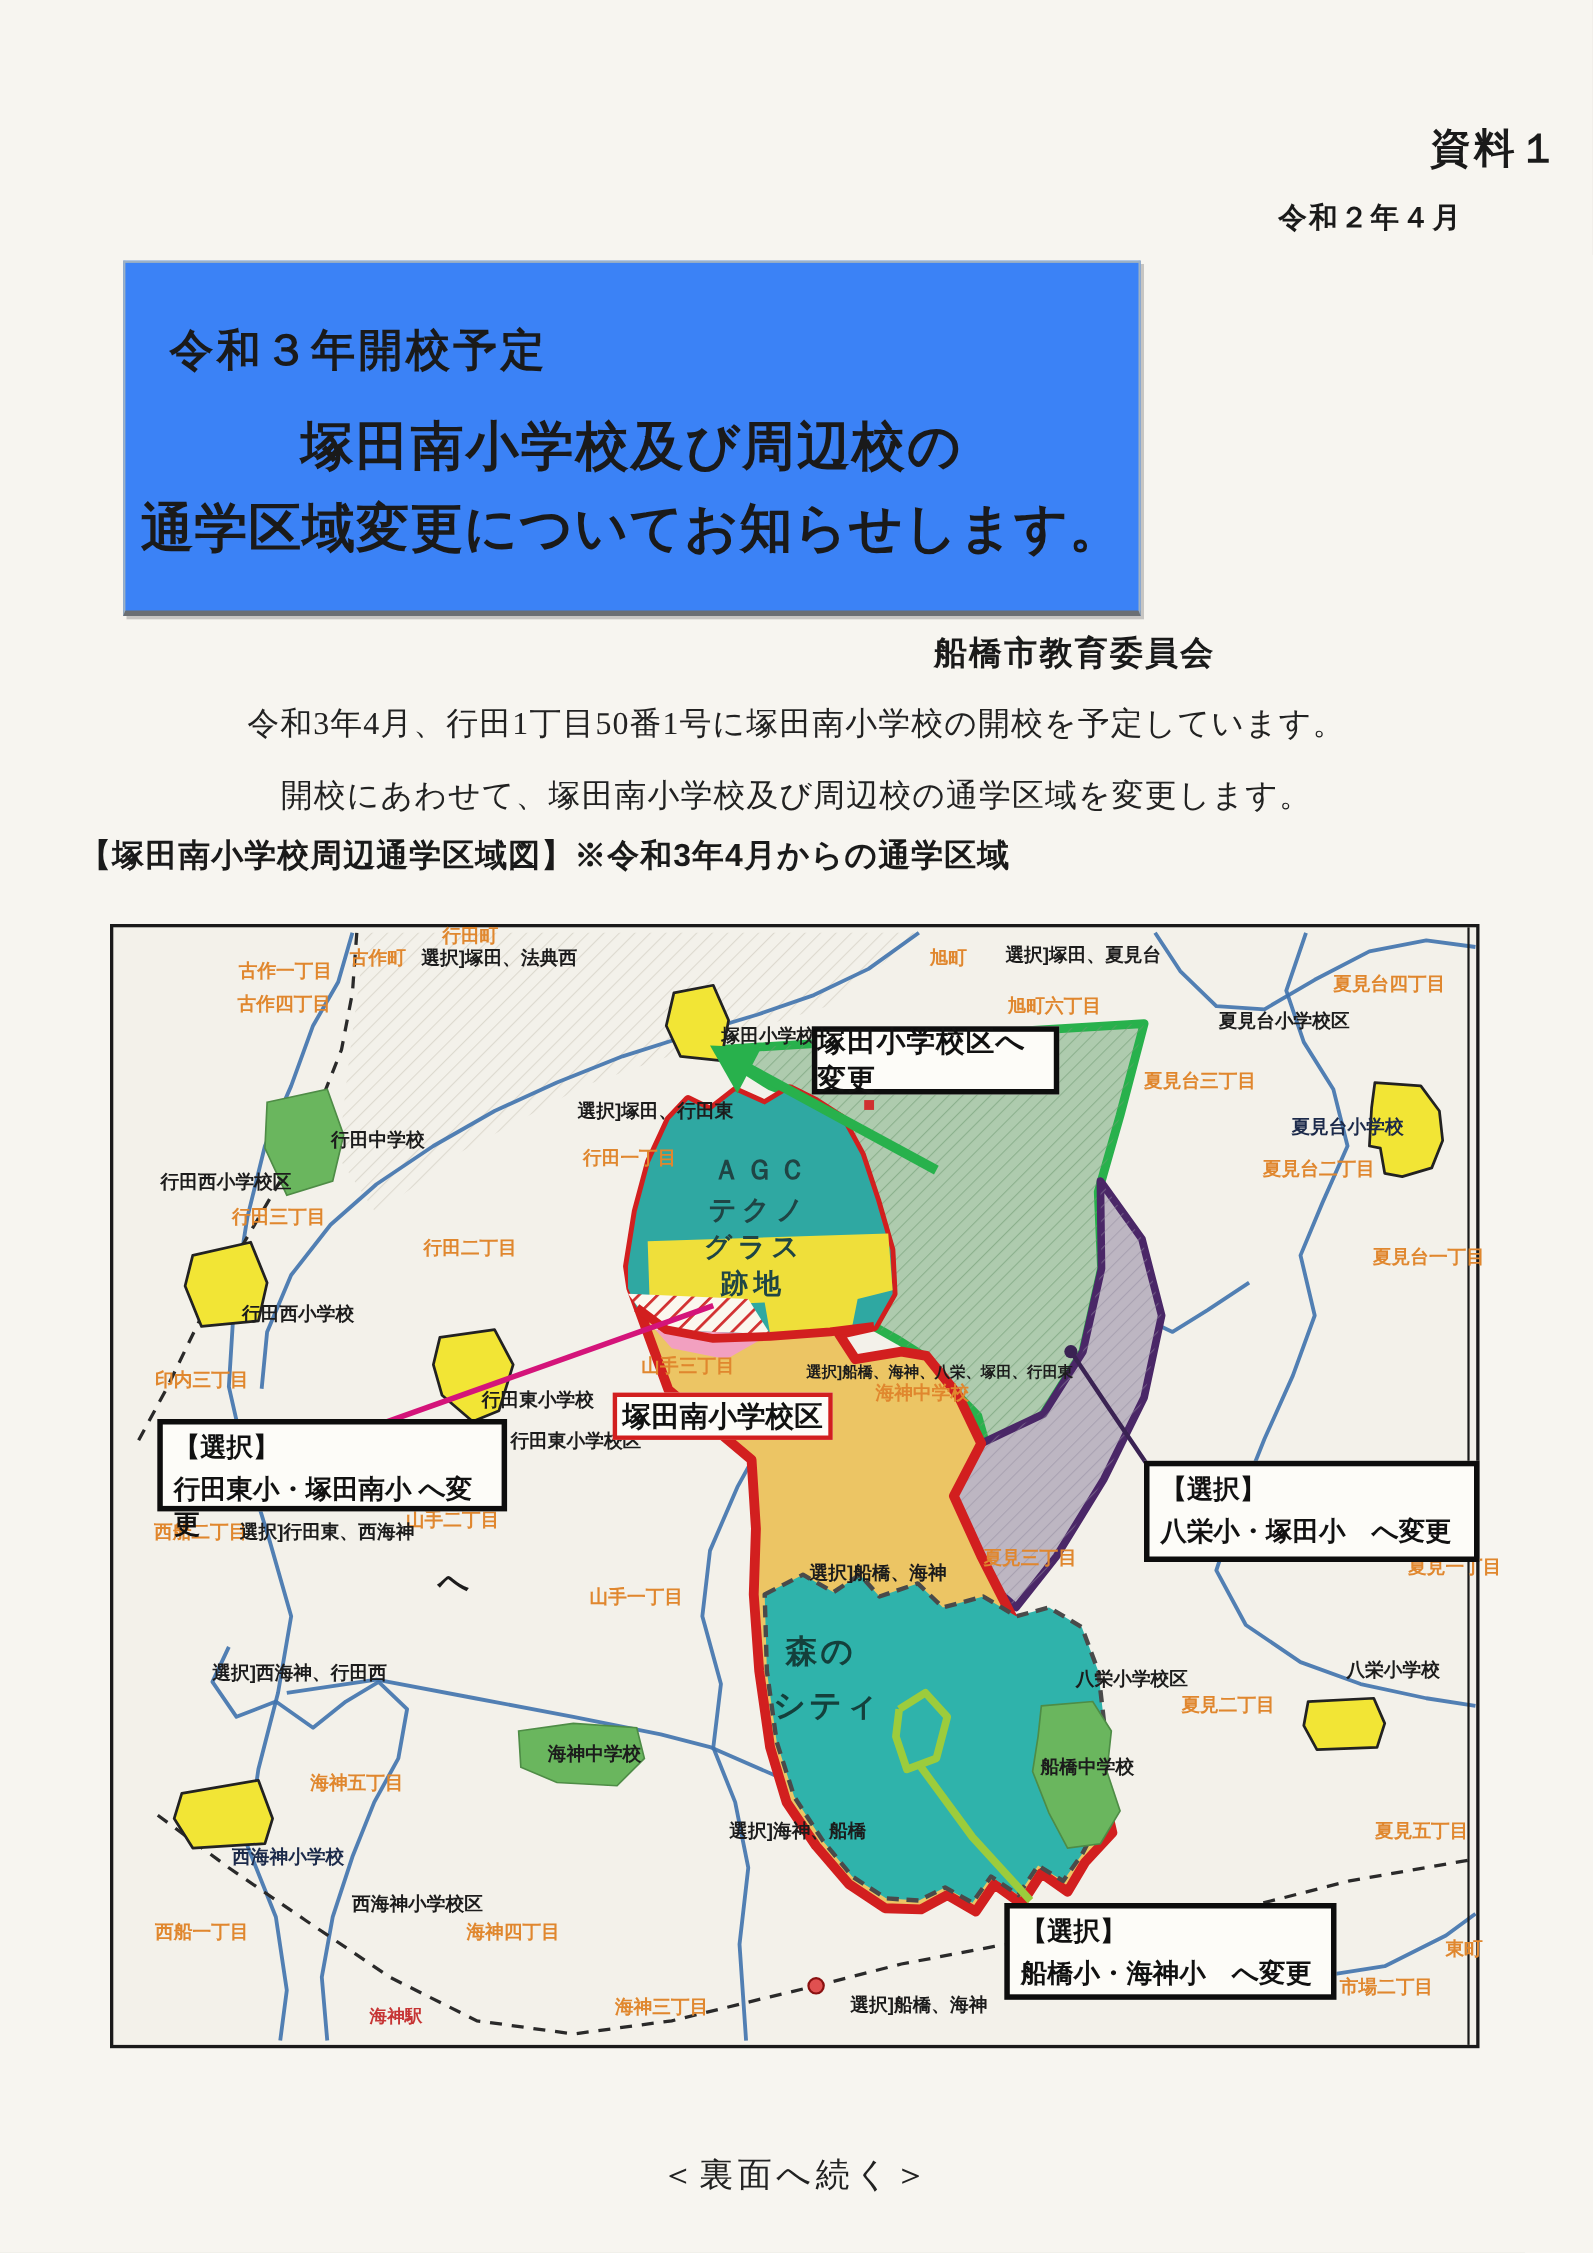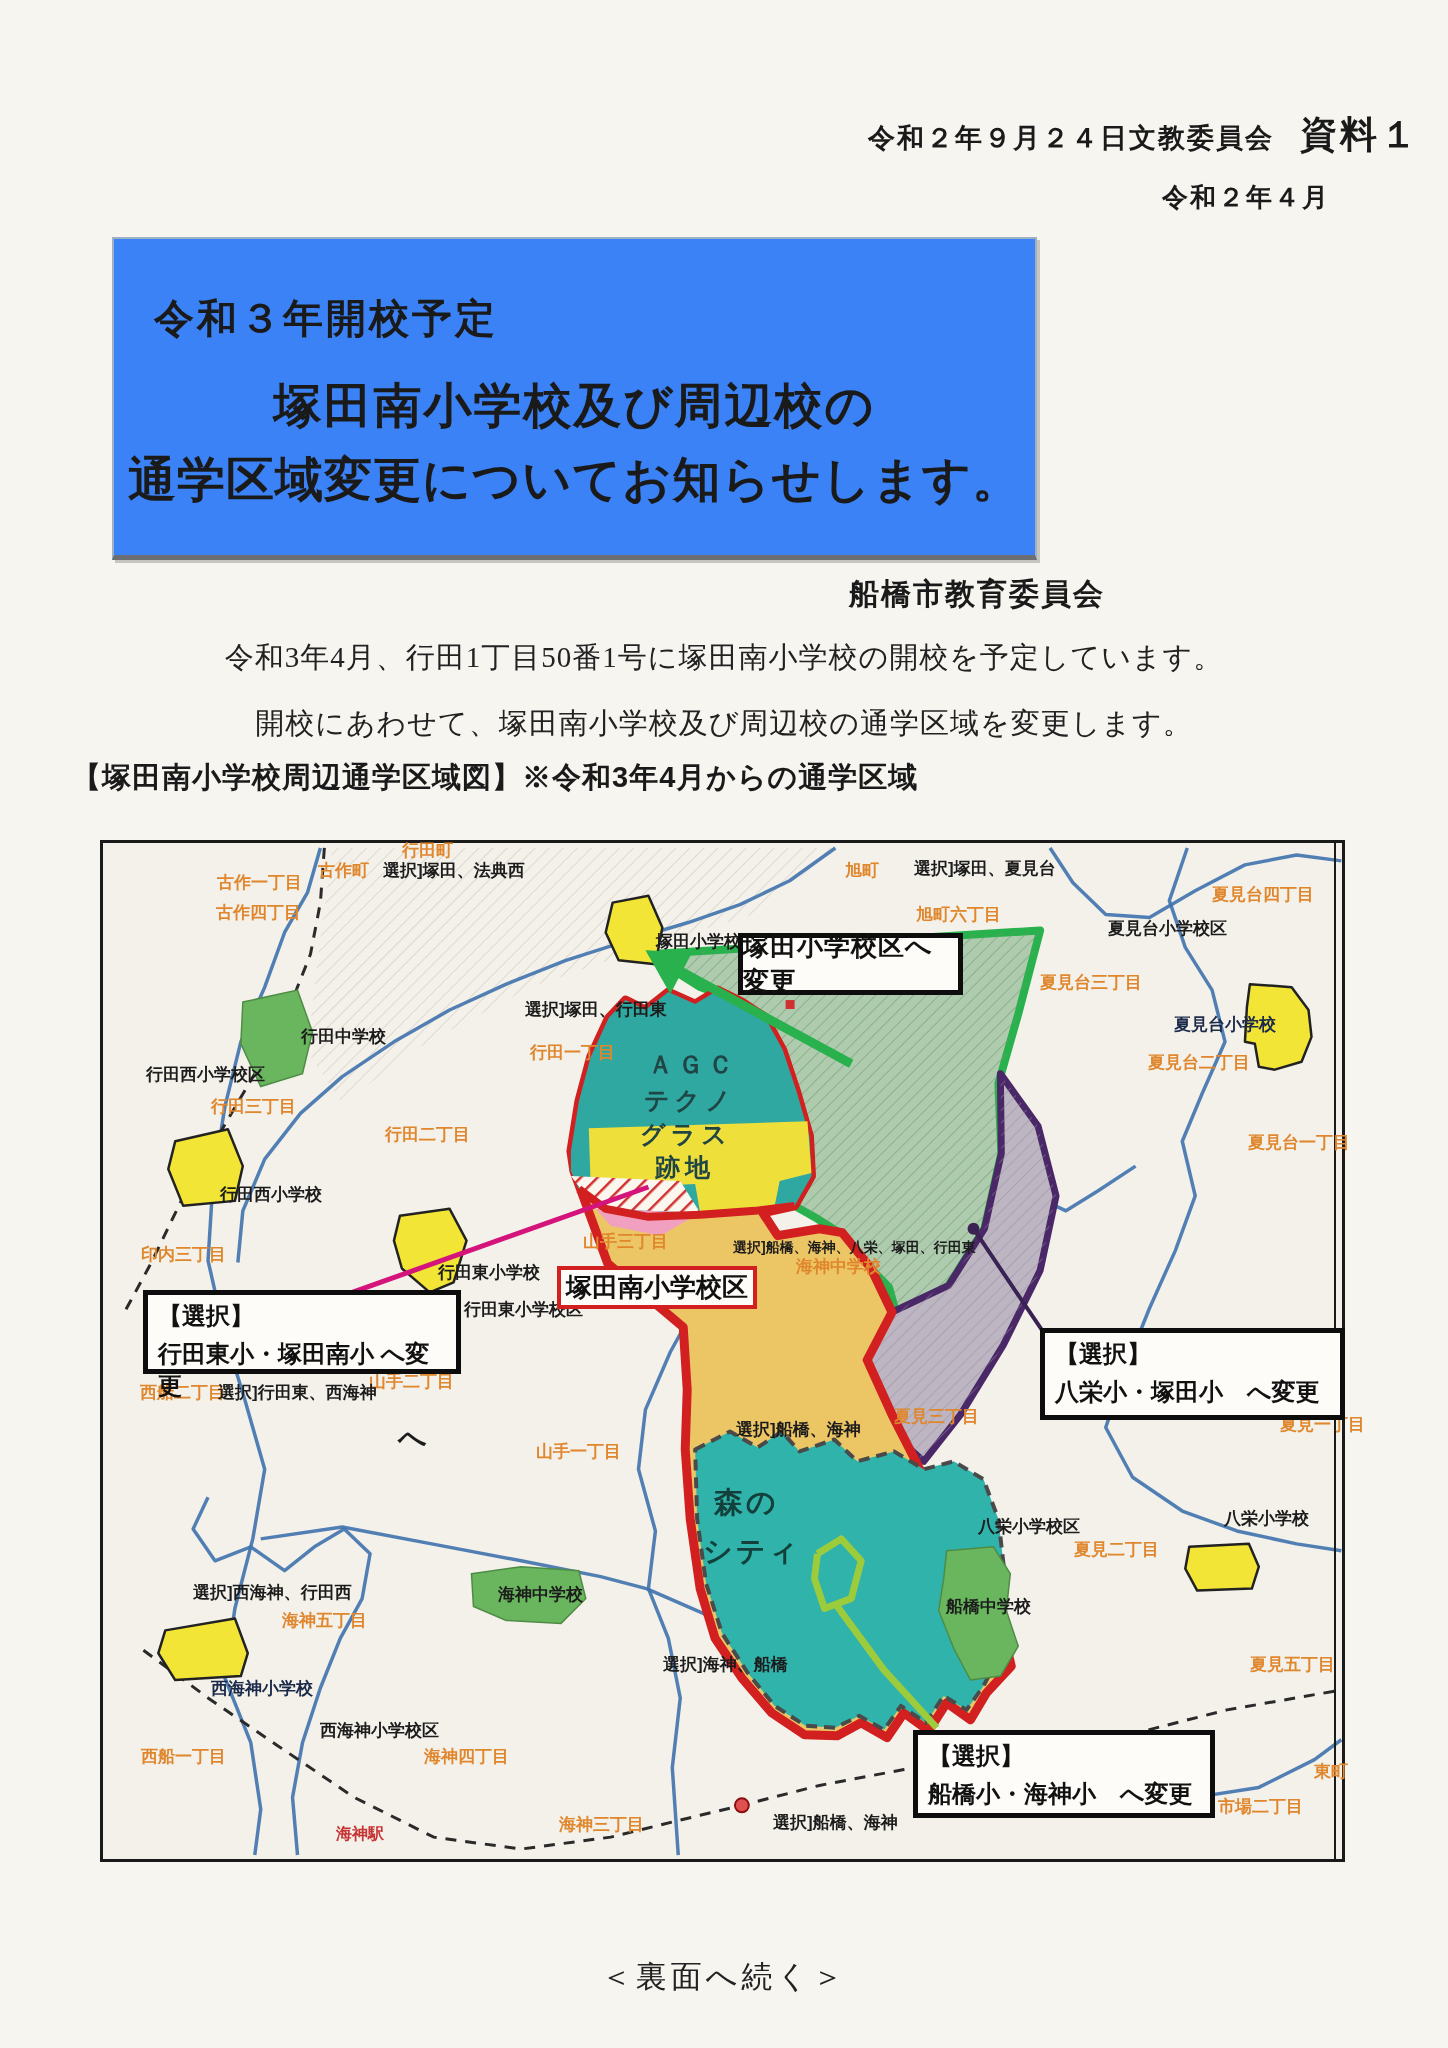--- a/index.html
+++ b/index.html
@@ -66,21 +66,20 @@
   .co-e{left:913px;top:1730px;width:302px;height:88px;font-size:24px;}
   .co-2l .l1{display:block;margin-bottom:6px;}
   .co-2l .l2{display:block;}
 </style>
 </head>
 <body>
 
 <div class="page">
 
   <div class="hdr1">
-    <span class="committee">令和２年９月２４日文教委員会</span>
     <span class="doc">資料１</span>
   </div>
   <div class="hdr2">令和２年４月</div>
 
   <div class="title-box">
     <div class="tb1">令和３年開校予定</div>
     <div class="tb2">塚田南小学校及び周辺校の</div>
     <div class="tb3">通学区域変更についてお知らせします。</div>
   </div>
 
@@ -216,21 +215,21 @@
       <div class="ml k" style="left: 398px; top: 1424px; font-size: 28px;">へ</div>
       <div class="ml k" style="left: 733px; top: 1240px; font-size: 14px;">選択]船橋、海神、八栄、塚田、行田東</div>
       <div class="ml k" style="left: 736px; top: 1421px;">選択]船橋、海神</div>
       <div class="ml k" style="left: 663px; top: 1656px;">選択]海神、船橋</div>
       <div class="ml k" style="left: 978px; top: 1518px;">八栄小学校区</div>
       <div class="ml k" style="left: 1224px; top: 1510px;">八栄小学校</div>
       <div class="ml k" style="left: 946px; top: 1598px;">船橋中学校</div>
       <div class="ml k" style="left: 498px; top: 1586px;">海神中学校</div>
       <div class="ml nv" style="left: 211px; top: 1680px;">西海神小学校</div>
       <div class="ml k" style="left: 320px; top: 1722px;">西海神小学校区</div>
-      <div class="ml k" style="left: 193px; top: 1584px;">選択]西海神、行田西</div>
+      <div class="ml k" style="left: 193px; top: 1512px;">選択]西海神、行田西</div>
       <div class="ml k" style="left: 773px; top: 1814px;">選択]船橋、海神</div>
       <div class="ml rd" style="left: 336px; top: 1826px;">海神駅</div>
       <div class="ml ag" style="left: 648px; top: 1052px;">ＡＧＣ</div>
       <div class="ml ag" style="left: 644px; top: 1088px;">テクノ</div>
       <div class="ml ag" style="left: 640px; top: 1122px;">グラス</div>
       <div class="ml ag" style="left: 655px; top: 1155px;">跡地</div>
       <div class="ml mr" style="left: 714px; top: 1488px;">森の</div>
       <div class="ml mr" style="left: 703px; top: 1537px;">シティ</div>
     </div>
 

